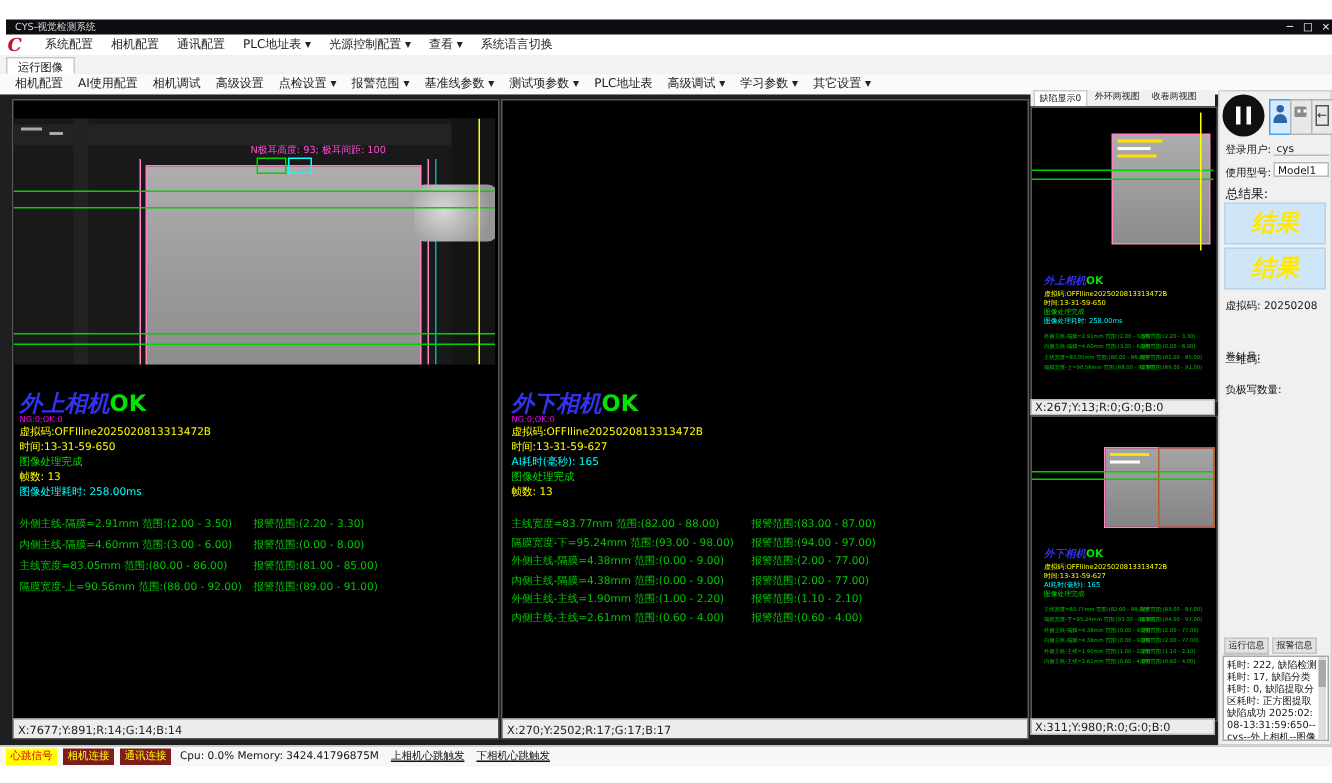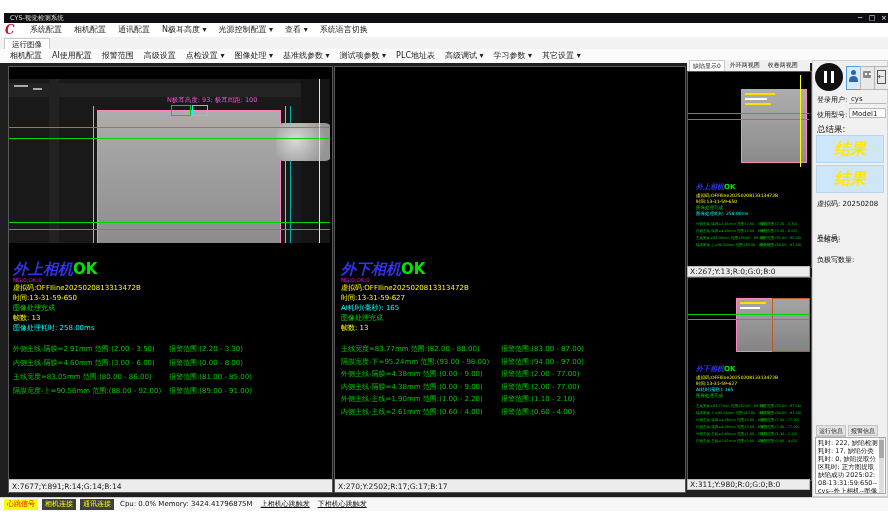--- a/index.html
+++ b/index.html
@@ -78,21 +78,21 @@
            border:1px solid #c5c5c5;color:#222;cursor:default;}
   #logbox{position:absolute;left:2px;top:376px;width:71px;height:57px;background:#fff;border:1px solid #a8a8a8;
           font-size:6.5px;line-height:8px;color:#111;padding:1px 7px 1px 2px;box-sizing:border-box;
           word-break:break-all;overflow:hidden;}
   #logscroll{position:absolute;right:3px;top:377px;width:5px;height:55px;background:#ddd;}
   #logthumb{position:absolute;left:0;top:2px;width:5px;height:18px;background:#a9a9a9;}
   
   #statusbar{left:0;top:497px;width:888px;height:13px;background:#f7f7f7;border-top:1px solid #ccc;}
   .badge{float:left;font-size:7px;line-height:9px;padding:1px 3px;margin:1px 0 0 4px;}
   .b-yellow{background:#ffff00;color:#e00000;}
-  .b-red{background:#404040;color:#ffff00;}
+  .b-red{background:#7f1d1d;color:#ffff00;}
   .sbtext{float:left;font-size:7px;line-height:13px;margin-left:6px;color:#111;}
   .sblink{float:left;font-size:7px;line-height:13px;margin-left:8px;color:#111;text-decoration:underline;cursor:pointer;}
   .glare{position:absolute;border-radius:50%;background:radial-gradient(circle,#ffffff 0%,#cfcfcf 55%,rgba(0,0,0,0) 75%);}
   .texline{position:absolute;background:#aaa;}
 </style>
 </head>
 <body>
 
 <div id="app">
 
@@ -102,38 +102,38 @@
     <span class="winctl" style="right:14px;">□</span>
     <span class="winctl" style="right:2px;">×</span>
   </div>
 
   <div class="abs" id="menubar">
     <span id="logo">C</span>
     <div id="menuitems">
       <span class="menuitem">系统配置</span>
       <span class="menuitem">相机配置</span>
       <span class="menuitem">通讯配置</span>
-      <span class="menuitem">N极耳高度 ▾</span>
+      <span class="menuitem">PLC地址表 ▾</span>
       <span class="menuitem">光源控制配置 ▾</span>
       <span class="menuitem">查看 ▾</span>
       <span class="menuitem">系统语言切换</span>
     </div>
   </div>
 
   <div class="abs" id="tabrow">
     <span id="pagetab">运行图像</span>
   </div>
 
   <div class="abs" id="toolbar">
     <span class="toolitem">相机配置</span>
     <span class="toolitem">AI使用配置</span>
-    <span class="toolitem">报警范围</span>
+    <span class="toolitem">相机调试</span>
     <span class="toolitem">高级设置</span>
     <span class="toolitem">点检设置 ▾</span>
-    <span class="toolitem">图像处理 ▾</span>
+    <span class="toolitem">报警范围 ▾</span>
     <span class="toolitem">基准线参数 ▾</span>
     <span class="toolitem">测试项参数 ▾</span>
     <span class="toolitem">PLC地址表</span>
     <span class="toolitem">高级调试 ▾</span>
     <span class="toolitem">学习参数 ▾</span>
     <span class="toolitem">其它设置 ▾</span>
   </div>
 
   <div class="abs" id="mainbg"></div>
 

